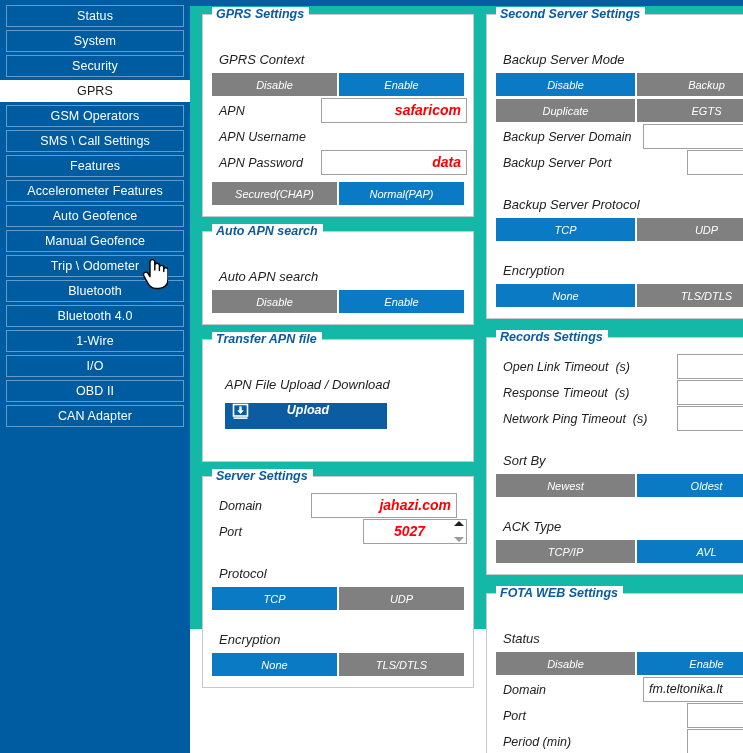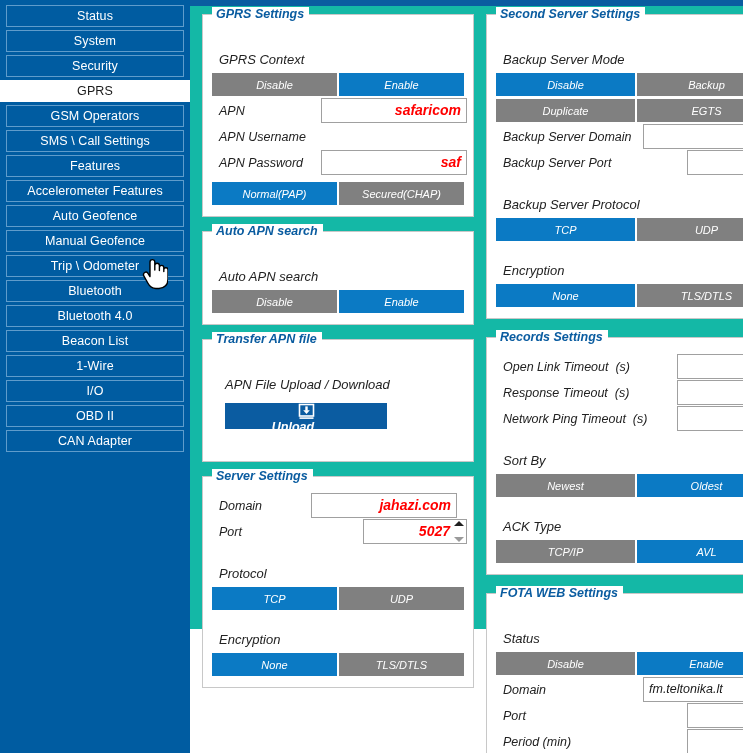--- a/index.html
+++ b/index.html
@@ -138,23 +138,22 @@
   .spin .arrows i { display: block; width: 0; height: 0; }
   .spin .arrows i.up   { border-left: 5px solid transparent; border-right: 5px solid transparent; border-bottom: 5px solid #202020; }
   .spin .arrows i.down { border-left: 5px solid transparent; border-right: 5px solid transparent; border-top: 5px solid #9a9a9a; }
 
   
   .upload-btn {
     margin: 6px 0 2px 8px;
     width: 162px; height: 26px;
     background: #0b5ca1;
     display: flex;
-    align-items: center;
+    align-items: flex-start;
     cursor: pointer;
-    flex-direction: column;
   }
   .upload-btn .ico {
     width: 30px; display: flex; align-items: center; justify-content: center;
   }
   .upload-btn .txt {
     flex: 1;
     text-align: center;
     color: #ffffff;
     font-size: 12.5px;
     font-weight: bold;
@@ -212,23 +211,20 @@
     <div class="nav-item">
         <span>Trip \ Odometer</span>
       </div>
     <div class="nav-item">
         <span>Bluetooth</span>
       </div>
     <div class="nav-item">
         <span>Bluetooth 4.0</span>
       </div>
     <div class="nav-item">
-        <span>Beacon List</span>
-      </div>
-    <div class="nav-item">
         <span>1-Wire</span>
       </div>
     <div class="nav-item">
         <span>I/O</span>
       </div>
     <div class="nav-item">
         <span>OBD II</span>
       </div>
     <div class="nav-item">
         <span>CAN Adapter</span>
@@ -255,25 +251,26 @@
         <div class="row-abs">
           <div class="lbl">APN</div>
           <div class="tb" style="left:110px; width:146px;">safaricom</div>
         </div>
         <div class="row-abs">
           <div class="lbl">APN Username</div>
           <div class="tb" style="left:110px; width:146px;margin-top:26px;">saf</div>
         </div>
         <div class="row-abs" style="margin-bottom:5px;">
           <div class="lbl">APN Password</div>
-        </div>
-
-        <div class="toggle">
+          <div class="tb" style="left:110px; width:146px;">data</div>
+        </div>
+
+        <div class="toggle">
+          <div class="seg">Secured(CHAP)</div>
           <div class="seg on">Normal(PAP)</div>
-          <div class="seg">Secured(CHAP)</div>
         </div>
       </section>
 
       <section class="group">
         <div class="legend">Auto APN search</div>
         <div class="lbl-only">Auto APN search</div>
         <div class="toggle">
           <div class="seg">Disable</div>
           <div class="seg on">Enable</div>
         </div>
@@ -297,21 +294,21 @@
 
       <section class="group" style="margin-top:11px;">
         <div class="legend">Server Settings</div>
 
         <div class="row-abs">
           <div class="lbl">Domain</div>
           <div class="tb" style="left:100px; width:146px;">jahazi.com</div>
         </div>
         <div class="row-abs">
           <div class="lbl">Port</div>
-          <div class="tb spin" style="left:152px; width:104px; padding-right:16px;">
+          <div class="tb spin" style="left:152px; width:104px; padding-right:16px;text-align:center;">
             <span>5027</span>
             <span class="arrows">
                 <i class="up"></i>
                 <i class="down"></i>
               </span>
           </div>
         </div>
 
         <div class="lbl-only">Protocol</div>
         <div class="toggle">

